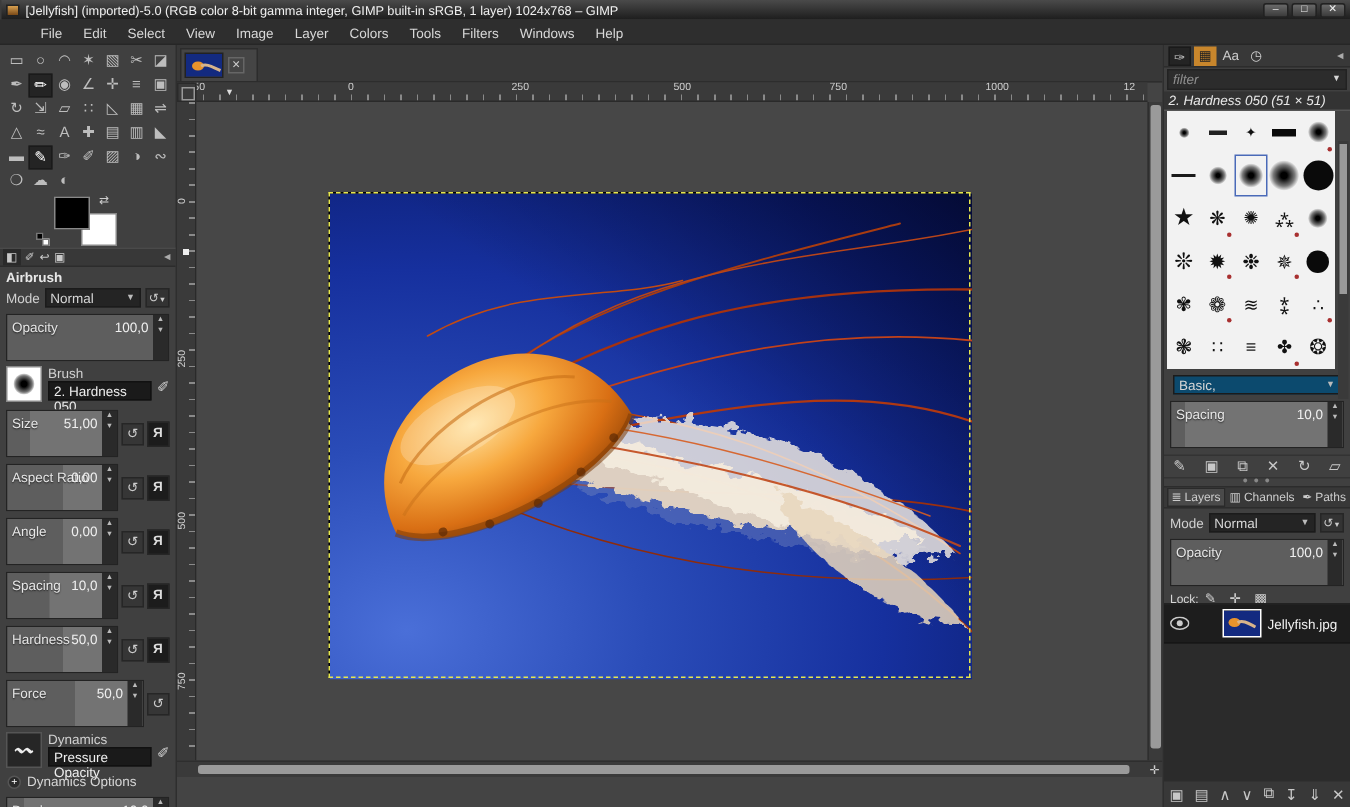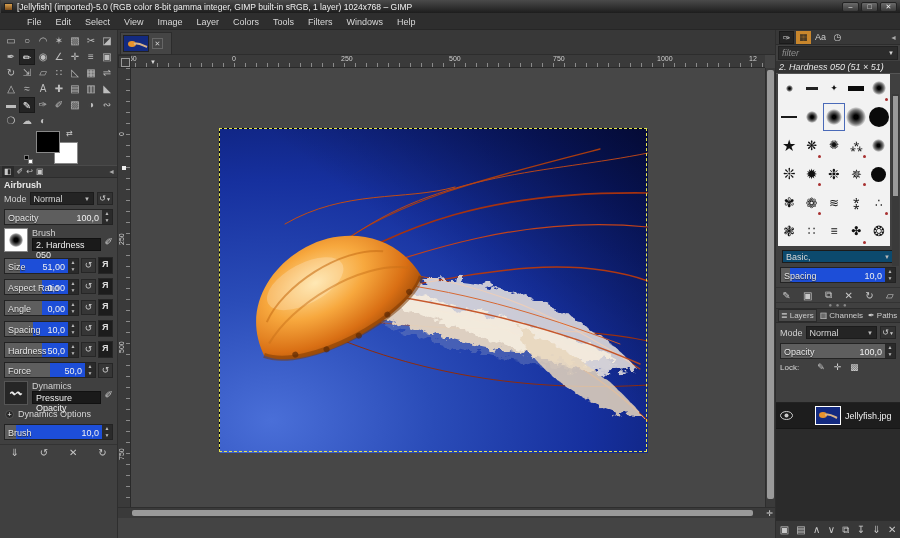--- a/index.html
+++ b/index.html
@@ -33,21 +33,21 @@
   .totab.sel{background:#2a2a2a;padding:0 2px}
   .spacer{flex:1}
   .collapse{font-size:7px;color:#aaa}
   .paneltitle{font-size:9px;font-weight:bold;color:#e8e8e8;padding:2px 4px 1px}
   .row{display:flex;align-items:center;gap:3px;padding:1px 4px}
   .rowlabel{font-size:9px;color:#d0d0d0}
   .select{flex:1;background:#242424;border:1px solid #1b1b1b;display:flex;align-items:center;justify-content:space-between;padding:1px 3px;height:13px}
   .select .chev{font-size:6px;color:#bbb}
   .minibtn{width:16px;height:13px;background:#333;border:1px solid #262626;font-size:8px;color:#ccc;text-align:center;line-height:11px;white-space:nowrap}
   .srow{display:flex;align-items:center;gap:2px;padding:1px 4px;margin-top:2px}
-  .slider{position:relative;flex:1;height:16px;background:#1d4ed8;border:1px solid #232323;overflow:hidden}
+  .slider{position:relative;flex:1;height:32px;background:#737373;border:1px solid #232323;overflow:hidden}
   .slider .fill{position:absolute;left:0;top:0;bottom:0;background:#5e5e5e}
   .slider .slabel{position:absolute;left:3px;top:3px;font-size:9px;color:#e6e6e6;text-shadow:0 1px 1px #222}
   .slider .svalue{position:absolute;right:13px;top:3px;font-size:9px;color:#f0f0f0}
   .spin{position:absolute;right:0;top:0;bottom:0;width:10px;background:#2a2a2a;color:#bbb;font-size:5px;line-height:7px;text-align:center}
   .sbtn{width:15px;height:15px;background:#363636;border:1px solid #262626;font-size:9px;line-height:13px;text-align:center;color:#ccc}
   .sbtn.tablet{background:#1c1c1c;height:17px;transform:none;color:#ddd}
   .sbtn.tablet span{display:inline-block;transform:scaleX(-1);font-size:9px;font-weight:bold}
   .brushsel{display:flex;align-items:flex-start;gap:4px;padding:2px 4px}
   .brushprev{width:24px;height:24px;background:#fff;border:1px solid #888;display:flex;align-items:center;justify-content:center}
   .brushprev .dot{width:14px;height:14px;border-radius:50%;background:radial-gradient(circle,#000 20%,rgba(0,0,0,.55) 55%,rgba(0,0,0,0) 75%)}
@@ -107,21 +107,21 @@
   .bdash{width:12px;height:3px;background:#222}
   .gridscroll{position:absolute;right:1px;top:64px;width:7px;height:172px;background:#3a3a3a}
   .gridscroll .thumb{position:absolute;left:1px;right:1px;top:2px;height:100px;background:#9a9a9a}
   .basicrow{margin:3px 2px 0}
   .brushbtns{display:flex;justify-content:space-around;align-items:center;height:16px;margin-top:3px;border-top:1px solid #333;border-bottom:1px solid #333}
   .handle{text-align:center;color:#888;font-size:6px;line-height:5px;letter-spacing:1px}
   .layertabs{display:flex;align-items:center;height:15px;gap:1px;padding:0 2px;background:#383838;border-top:1px solid #2c2c2c;border-bottom:1px solid #2c2c2c}
   .ltab{display:flex;align-items:center;gap:2px;font-size:8px;color:#ccc;padding:1px 2px}
   .ltab.sel{background:#4a4a4a;border:1px solid #2a2a2a}
   .ltab .licon{font-size:8px}
-  .lockrow{display:flex;align-items:center;gap:18px;padding:2px 4px;font-size:8px}
+  .lockrow{display:flex;align-items:center;gap:4px;padding:2px 4px;font-size:8px}
   .lockicon{font-size:9px;color:#ccc}
   .layerlist{position:absolute;left:0;right:0;top:372px;bottom:18px;background:#2b2b2b;border-top:1px solid #222}
   .layerrow{display:flex;align-items:center;gap:4px;height:26px;background:#1d1d1d;padding:0 4px;border-bottom:1px solid #161616}
   .eye{width:13px;height:9px}
   .lthumb{width:26px;height:19px;border:1px solid #fff;margin-left:18px;overflow:hidden}
   .lname{font-weight:normal;color:#f0f0f0}
   .layerbtns{position:absolute;left:0;right:0;bottom:0;height:18px;display:flex;justify-content:space-around;align-items:center;background:#383838;border-top:1px solid #2c2c2c}
 </style>
 </head>
 <body>

